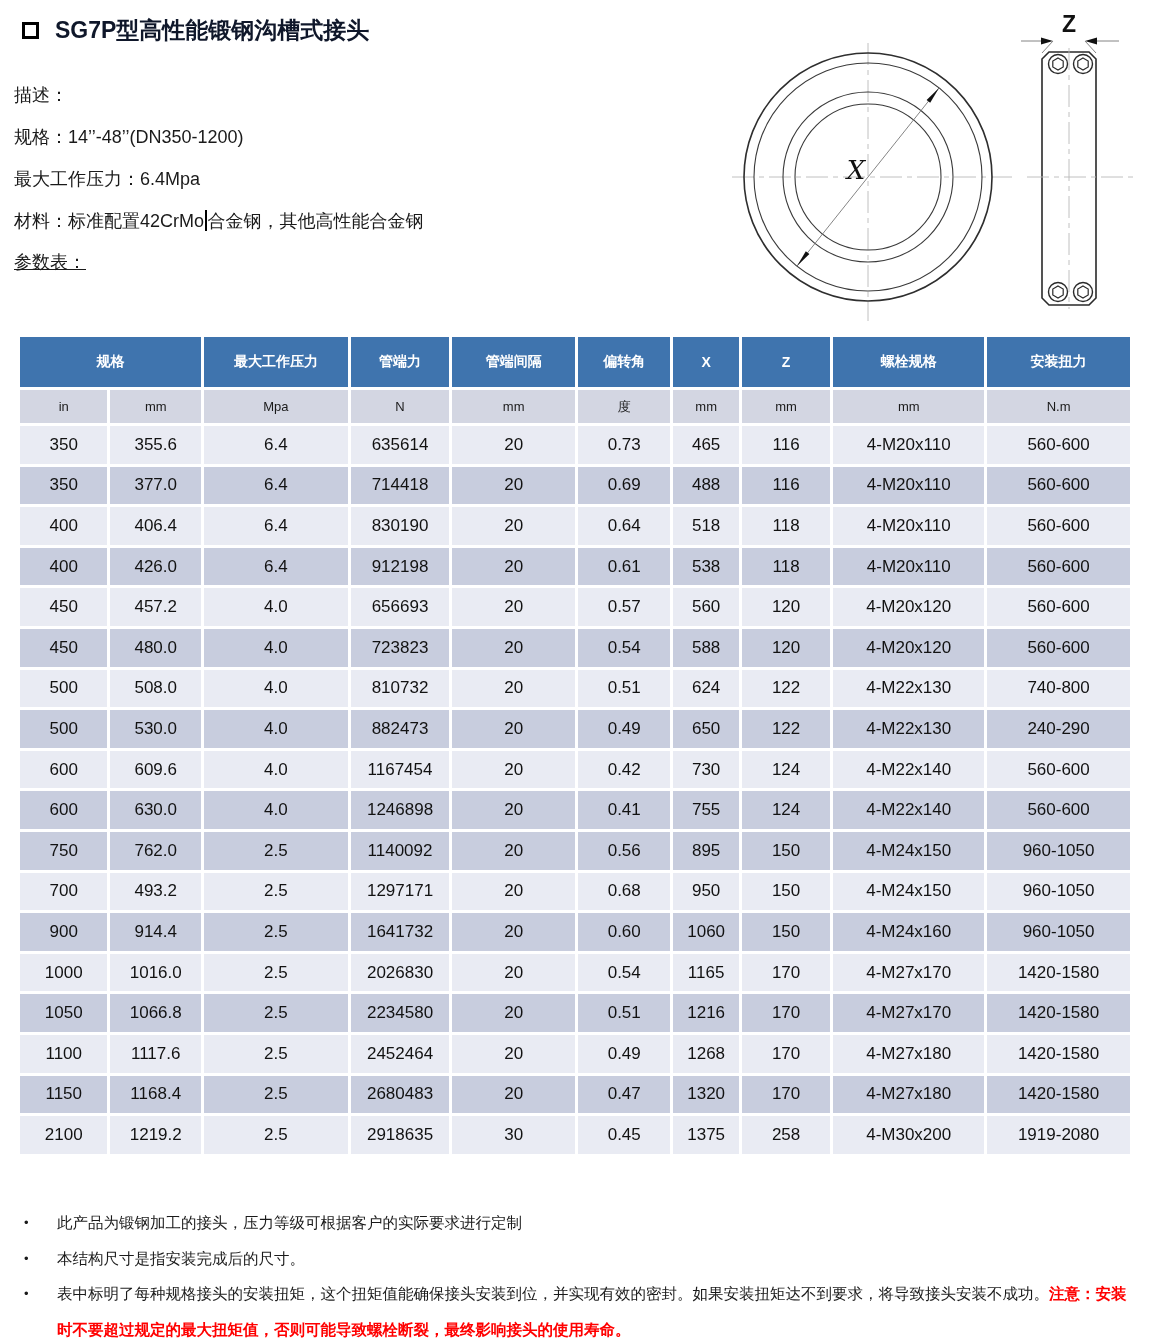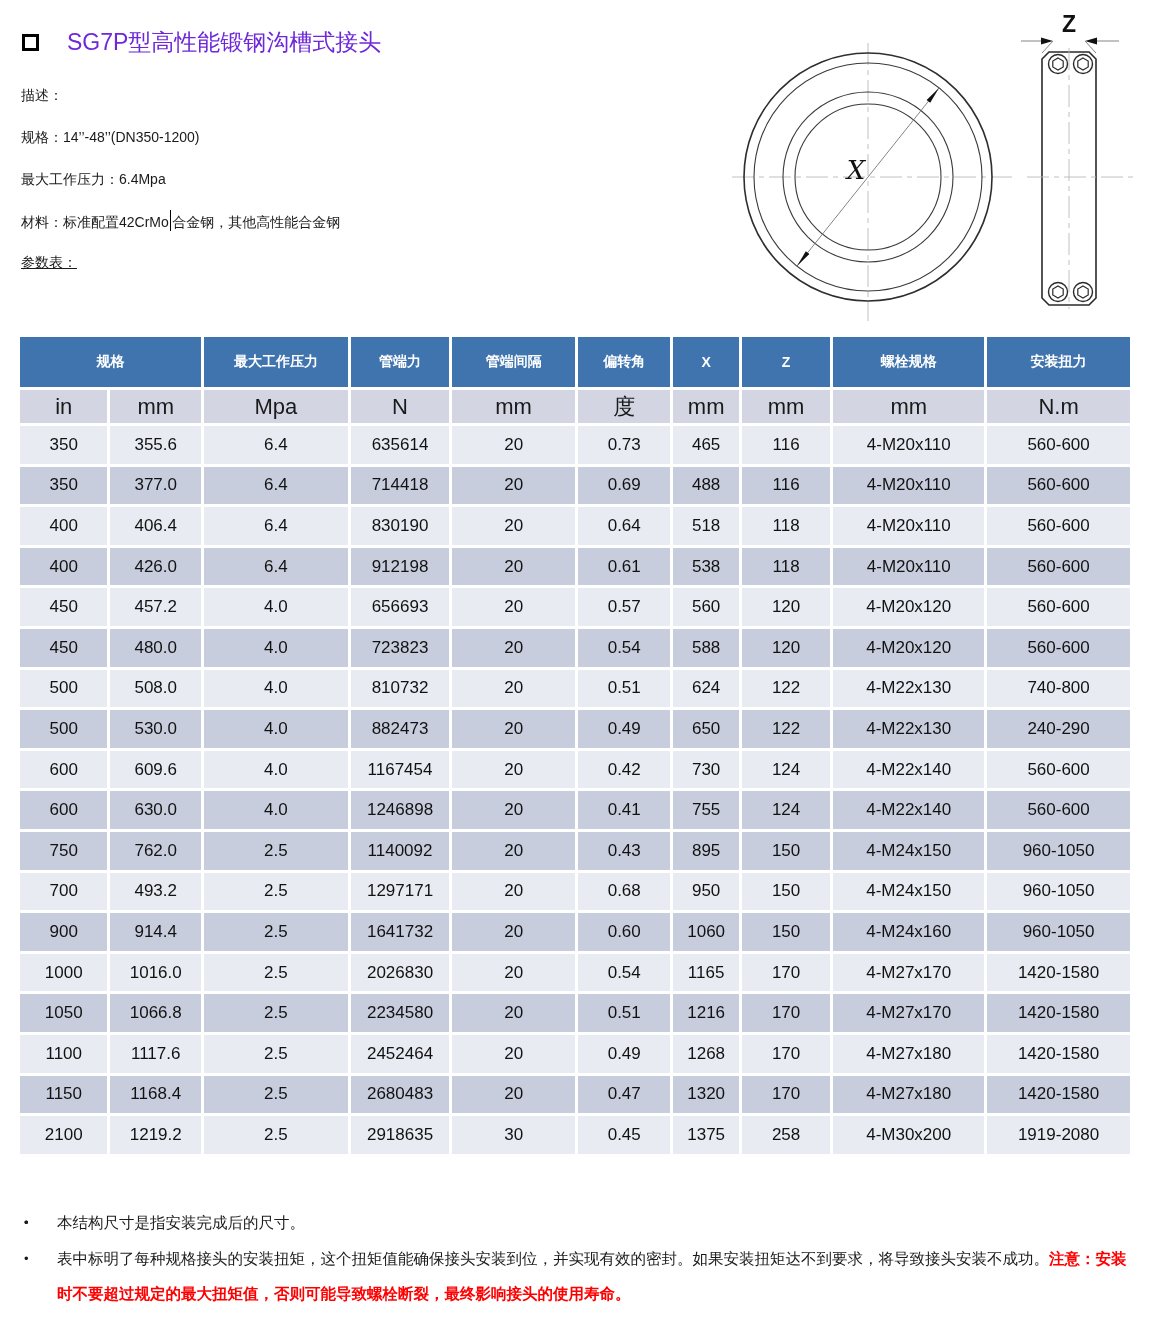--- a/index.html
+++ b/index.html
@@ -4,23 +4,23 @@
 <style>
   html,body{margin:0;padding:0;}
   body{
     width:1152px;height:1342px;position:relative;background:#ffffff;
     font-family:"Liberation Sans", sans-serif;color:var(--body-text,#1a1a1a);
     overflow:hidden;
   }
   
   .title-row{position:absolute;left:22px;top:12px;display:flex;align-items:center;}
   .title-square{width:11px;height:11px;border:3.5px solid #000;margin-right:12px;flex:0 0 auto;}
-  .title-text{font-size:23px;font-weight:normal;color:#6d28d9;margin:16px;line-height:28px;}
-  
-  .intro-line{position:absolute;left:21px;font-size:14px;line-height:23px;color:#1a1a1a;white-space:nowrap;}
+  .title-text{font-size:23px;font-weight:bold;color:#0f172a;margin:4px;line-height:28px;}
+  
+  .intro-line{position:absolute;left:14px;font-size:18px;line-height:23px;color:#1a1a1a;white-space:nowrap;}
   .l1{top:84px;} .l2{top:126px;} .l3{top:168px;} .l4{top:210px;text-align:right;} .l5{top:251px;text-decoration:underline;}
   .caret{display:inline-block;width:1.5px;height:21px;background:#000;vertical-align:-4px;margin:0 1px;}
   
   .drawing-front{position:absolute;left:726px;top:36px;width:292px;height:292px;}
   .drawing-side{position:absolute;left:1015px;top:5px;width:130px;height:310px;}
   .c1{fill:none;stroke:#2e2e2e;stroke-width:1.6;}
   .c2{fill:none;stroke:#3a3a3a;stroke-width:1.1;}
   .cl{stroke:#b9b9b9;stroke-width:0.9;fill:none;stroke-dasharray:22 5 5 5;}
   .dim{stroke:#777;stroke-width:0.9;fill:none;}
   .ext{stroke:#777;stroke-width:0.9;fill:none;}
@@ -34,21 +34,21 @@
   table.params{
     position:absolute;left:17px;top:334px;width:1116px;
     border-collapse:separate;border-spacing:3px;table-layout:fixed;
   }
   table.params th,table.params td{
     text-align:center;vertical-align:middle;padding:0;overflow:hidden;white-space:nowrap;
   }
   table.params thead th{
     background:var(--header-bg,#3F74AE);color:#fff;font-size:14px;font-weight:bold;height:50px;
   }
-  table.params tr.units td{background:var(--units-row-bg,#D3D6E2);font-size:22px;height:33px;}
+  table.params tr.units td{background:var(--units-row-bg,#D3D6E2);font-size:13px;height:33px;}
   table.params tbody tr.light td{background:var(--row-light,#E9EBF3);}
   table.params tbody tr.dark td{background:var(--row-dark,#C8CDDE);}
   table.params tbody tr.light td,table.params tbody tr.dark td{font-size:17px;height:37.6px;color:#121212;}
   
   .notes{position:absolute;left:20px;top:1205px;width:1112px;}
   .note{position:relative;padding-left:37px;font-size:15.5px;line-height:35.5px;color:#1a1a1a;}
   .note .bullet{position:absolute;left:4px;top:0;font-size:13px;}
   .note-warning{color:var(--warning-text,#FF0000);font-weight:bold;}
 </style>
 </head>
@@ -273,21 +273,21 @@
         <td>124</td>
         <td>4-M22x140</td>
         <td>560-600</td>
       </tr>
       <tr class="dark">
         <td>750</td>
         <td>762.0</td>
         <td>2.5</td>
         <td>1140092</td>
         <td>20</td>
-        <td>0.43</td>
+        <td>0.56</td>
         <td>895</td>
         <td>150</td>
         <td>4-M24x150</td>
         <td>960-1050</td>
       </tr>
       <tr class="light">
         <td>700</td>
         <td>493.2</td>
         <td>2.5</td>
         <td>1297171</td>
@@ -368,21 +368,21 @@
         <td>1375</td>
         <td>258</td>
         <td>4-M30x200</td>
         <td>1919-2080</td>
       </tr>
     </tbody>
 </table>
 
 <div class="notes">
   <div class="note">
-    <span class="bullet">•</span>
+    <span class="bullet">•</span><span>此产品为锻钢加工的接头，压力等级可根据客户的实际要求进行定制</span>
   </div>
   <div class="note">
     <span class="bullet">•</span><span>本结构尺寸是指安装完成后的尺寸。</span>
   </div>
   <div class="note">
     <span class="bullet">•</span><span>表中标明了每种规格接头的安装扭矩，这个扭矩值能确保接头安装到位，并实现有效的密封。如果安装扭矩达不到要求，将导致接头安装不成功。</span><span class="note-warning">注意：安装时不要超过规定的最大扭矩值，否则可能导致螺栓断裂，最终影响接头的使用寿命。</span>
   </div>
 </div>
 
 </body></html>

